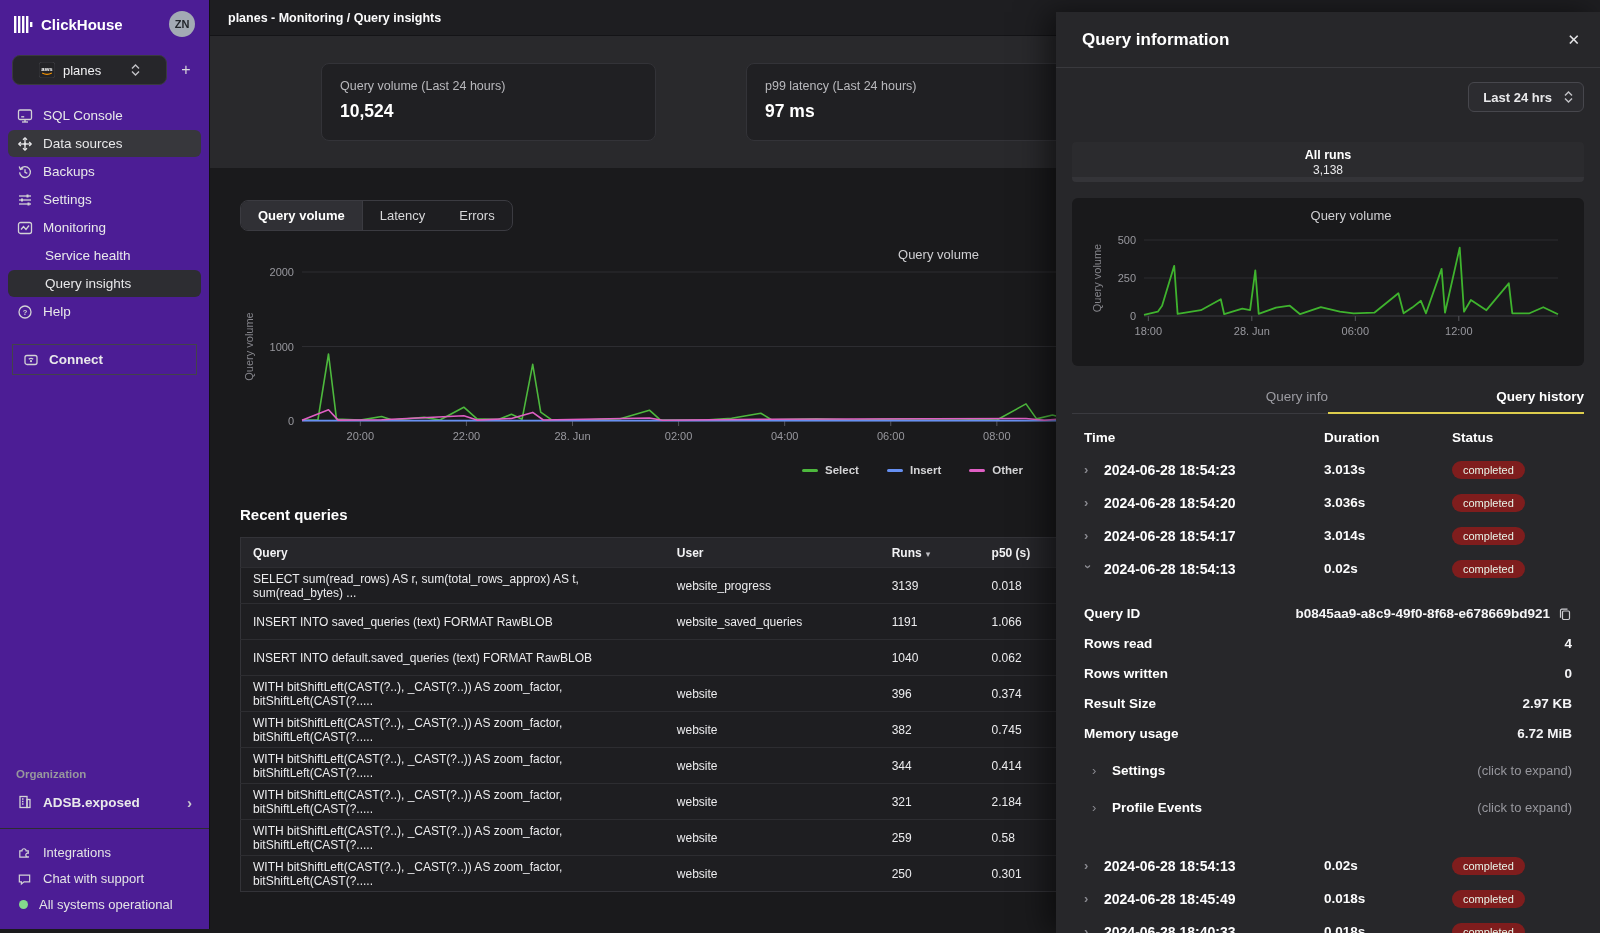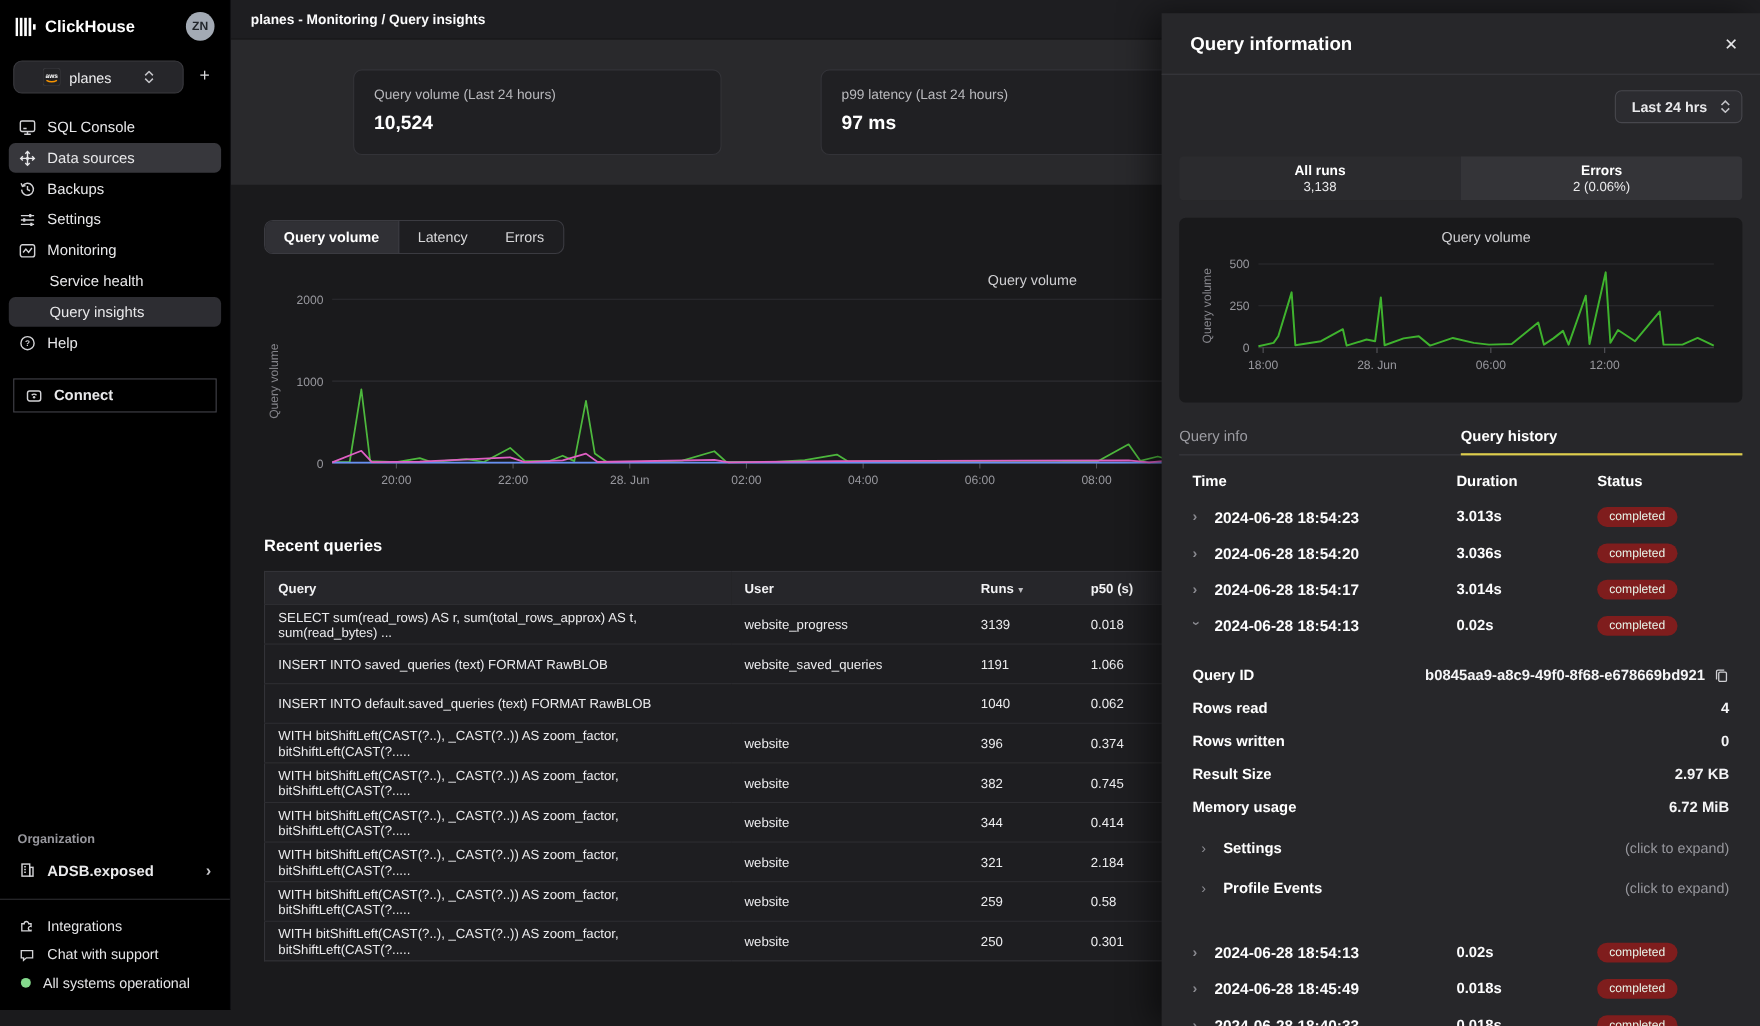--- a/index.html
+++ b/index.html
@@ -1,21 +1,21 @@
 <!DOCTYPE html>
 <html><head>
 <meta charset="utf-8">
 <style>
   * { margin:0; padding:0; box-sizing:border-box; }
   html,body { width:1600px; height:933px; overflow:hidden; background:#1a1a1c;
     font-family:"Liberation Sans","DejaVu Sans",sans-serif; color:#e9e9eb; }
   svg.ic { flex:0 0 auto; }
 
   
-  .sidebar { position:fixed; left:0; top:0; bottom:15px; width:210px; background:#000000;
+  .sidebar { position:fixed; left:0; top:0; bottom:4px; width:210px; background:#4c1d95;
     border-right:1px solid #101013; display:flex; flex-direction:column; z-index:5; }
   .side-head { display:flex; align-items:center; gap:8px; padding:11px 14px 6px 14px; }
   .brand { font-size:15px; font-weight:700; color:#fff; }
   .avatar { margin-left:auto; width:26px; height:26px; border-radius:50%; background:#a3aab4;
     color:#22262b; font-size:11px; font-weight:700; display:flex; align-items:center; justify-content:center; }
   .selector-row { display:flex; align-items:center; gap:8px; padding:12px 12px 0 12px; }
   .svc-select { flex:1; height:30px; background:#26262a; border:1px solid #3a3a3f; border-radius:8px;
     display:flex; align-items:center; gap:8px; padding:0 26px; cursor:pointer; }
   .svc-name { font-size:13px; color:#f0f0f2; flex:1; }
   .plus-btn { width:22px; text-align:center; font-size:16px; color:#d8d8da; cursor:pointer; }
@@ -68,30 +68,30 @@
   
   .drawer { position:fixed; left:1056px; top:12px; bottom:0; width:544px; background:#27272a; z-index:10;
     box-shadow:-10px 0 28px rgba(0,0,0,.5); }
   .dw-head { height:56px; display:flex; align-items:center; padding:0 20px 0 26px; border-bottom:1px solid #39393d; }
   .dw-title { font-size:17px; font-weight:700; color:#fff; }
   .dw-close { margin-left:auto; font-size:15px; color:#e6e6e8; cursor:pointer; }
   .dw-body { padding:0 16px; }
   .range-row { margin-top:14px; display:flex; justify-content:flex-end; }
   .range-select { height:30px; background:#2c2c30; border:1px solid #47474d; border-radius:6px;
     display:flex; align-items:center; gap:12px; padding:0 10px 0 14px; font-size:13px; font-weight:700; cursor:pointer; }
-  .segmented { margin-top:30px; display:flex; height:40px; border-radius:4px; overflow:hidden; }
+  .segmented { margin-top:30px; display:flex; height:40px; border-radius:4px; overflow:hidden;flex-direction:column; }
   .segment { flex:1; text-align:center; padding-top:6px; cursor:pointer; }
   .segment.runs { background:#2b2b2e; }
   .segment.errors { background:#343438; }
   .seg-label { font-size:12.5px; font-weight:700; color:#fff; }
   .seg-value { margin-top:1px; font-size:12px; color:#e9e9eb; }
   .mini-card { margin-top:16px; background:#19191b; border-radius:6px; height:168px; padding:6px 4px; }
   #mini-chart { display:block; width:100%; height:150px; }
   .dw-tabs { margin-top:16px; display:flex; border-bottom:1px solid #3a3a3f; }
-  .dw-tab { flex:1; text-align:left; padding:7px 0 9px; font-size:13.5px; color:#9c9ca2; cursor:pointer; position:relative; }
+  .dw-tab { flex:1; text-align:right; padding:7px 0 9px; font-size:13.5px; color:#9c9ca2; cursor:pointer; position:relative; }
   .dw-tab.active { color:#fff; font-weight:700; }
   .dw-tab.active::after { content:""; position:absolute; left:0; right:0; bottom:-1px; height:2px; background:#ddcd4d; }
   .hist { padding:12px 12px 0; }
   .hist-header { display:grid; grid-template-columns:1fr 128px 120px; font-size:13.5px; font-weight:700; color:#fff; padding:4px 0 8px; }
   .hist-row { display:grid; grid-template-columns:1fr 128px 120px; align-items:center; height:33px; cursor:pointer; }
   .hist-time { display:flex; align-items:center; gap:12px; font-size:14px; font-weight:700; color:#fdfdfe; }
   .chev { color:#8a8a90; font-size:13px; width:8px; display:inline-block; transition:none; }
   .chev.exp { transform:rotate(90deg); }
   .hist-dur { font-size:13.5px; font-weight:700; color:#fdfdfe; }
   .badge { display:inline-block; background:#7f1d1d; color:#e8f5e9; font-size:11px; padding:3px 11px; border-radius:10px; }
@@ -300,20 +300,34 @@
           <line x1="1075.0958333333333" y1="178" x2="1075.0958333333333" y2="183" stroke="#55555b" stroke-width="1"></line>
           <text x="1075.0958333333333" y="197" text-anchor="middle" fill="#98989e" font-size="11" font-family="Liberation Sans, sans-serif">14:00</text>
           <line x1="1181.1791666666668" y1="178" x2="1181.1791666666668" y2="183" stroke="#55555b" stroke-width="1"></line>
           <text x="1181.1791666666668" y="197" text-anchor="middle" fill="#98989e" font-size="11" font-family="Liberation Sans, sans-serif">16:00</text>
           <line x1="1287.2625" y1="178" x2="1287.2625" y2="183" stroke="#55555b" stroke-width="1"></line>
           <text x="1287.2625" y="197" text-anchor="middle" fill="#98989e" font-size="11" font-family="Liberation Sans, sans-serif">18:00</text>
           <polyline points="62.0,177.1 77.9,177.0 88.5,111.0 96.5,176.1 120.3,177.1 141.6,173.5 152.2,177.0 184.0,174.4 199.9,177.0 223.8,164.2 237.0,175.9 258.3,176.5 271.5,171.3 282.1,176.2 292.7,121.4 300.7,169.2 311.3,176.7 343.1,177.0 380.3,175.8 409.4,167.2 420.0,176.7 465.1,177.0 491.6,175.2 520.8,170.2 531.4,176.7 576.5,175.9 613.6,177.0 640.2,176.2 677.3,175.9 719.7,175.9 756.8,177.0 786.0,160.9 796.6,175.9 812.5,172.0 828.5,176.4 844.4,163.1 855.0,176.4 878.8,173.7 905.4,176.4 937.2,154.9 947.8,175.9 971.7,144.5 982.3,175.3 998.2,170.2 1032.7,175.3 1075.1,162.0 1088.4,176.4 1128.1,176.7 1160.0,175.9 1197.1,177.0 1234.2,176.2 1271.4,176.7 1308.5,173.7 1335.0,177.0" fill="none" stroke="#4db83d" stroke-width="1.6" stroke-linejoin="round"></polyline>
           <polyline points="62.0,177.6 1335.0,177.6" fill="none" stroke="#6690f2" stroke-width="1.6" stroke-linejoin="round"></polyline>
           <polyline points="62.0,177.3 88.5,166.8 98.1,177.1 141.6,176.7 223.8,172.8 237.0,177.1 271.5,175.5 292.7,169.4 303.3,177.0 409.4,175.0 422.7,177.3 520.8,176.2 786.0,175.5 804.6,177.3 844.4,173.7 857.6,177.3 937.2,175.2 971.7,172.9 984.9,177.3 1075.1,175.5 1091.0,177.3 1335.0,177.3" fill="none" stroke="#e05fc4" stroke-width="1.6" stroke-linejoin="round"></polyline>
         </svg>
+      <div class="legend" id="main-legend">
+          <span class="legend-item">
+            <span class="legend-dash" style="background: rgb(77, 184, 61);"></span>
+            <span class="legend-label">Select</span>
+          </span>
+          <span class="legend-item">
+            <span class="legend-dash" style="background: rgb(102, 144, 242);"></span>
+            <span class="legend-label">Insert</span>
+          </span>
+          <span class="legend-item">
+            <span class="legend-dash" style="background: rgb(224, 95, 196);"></span>
+            <span class="legend-label">Other</span>
+          </span>
+        </div>
     </div>
 
     <div class="rq-title">Recent queries</div>
     <table class="rq">
       <thead>
         <tr>
           <th class="col-q">Query</th>
           <th class="col-u">User</th>
           <th class="col-r"><span>Runs</span><span class="sort-ic">▾</span></th>
           <th class="col-p">p50 (s)</th>

